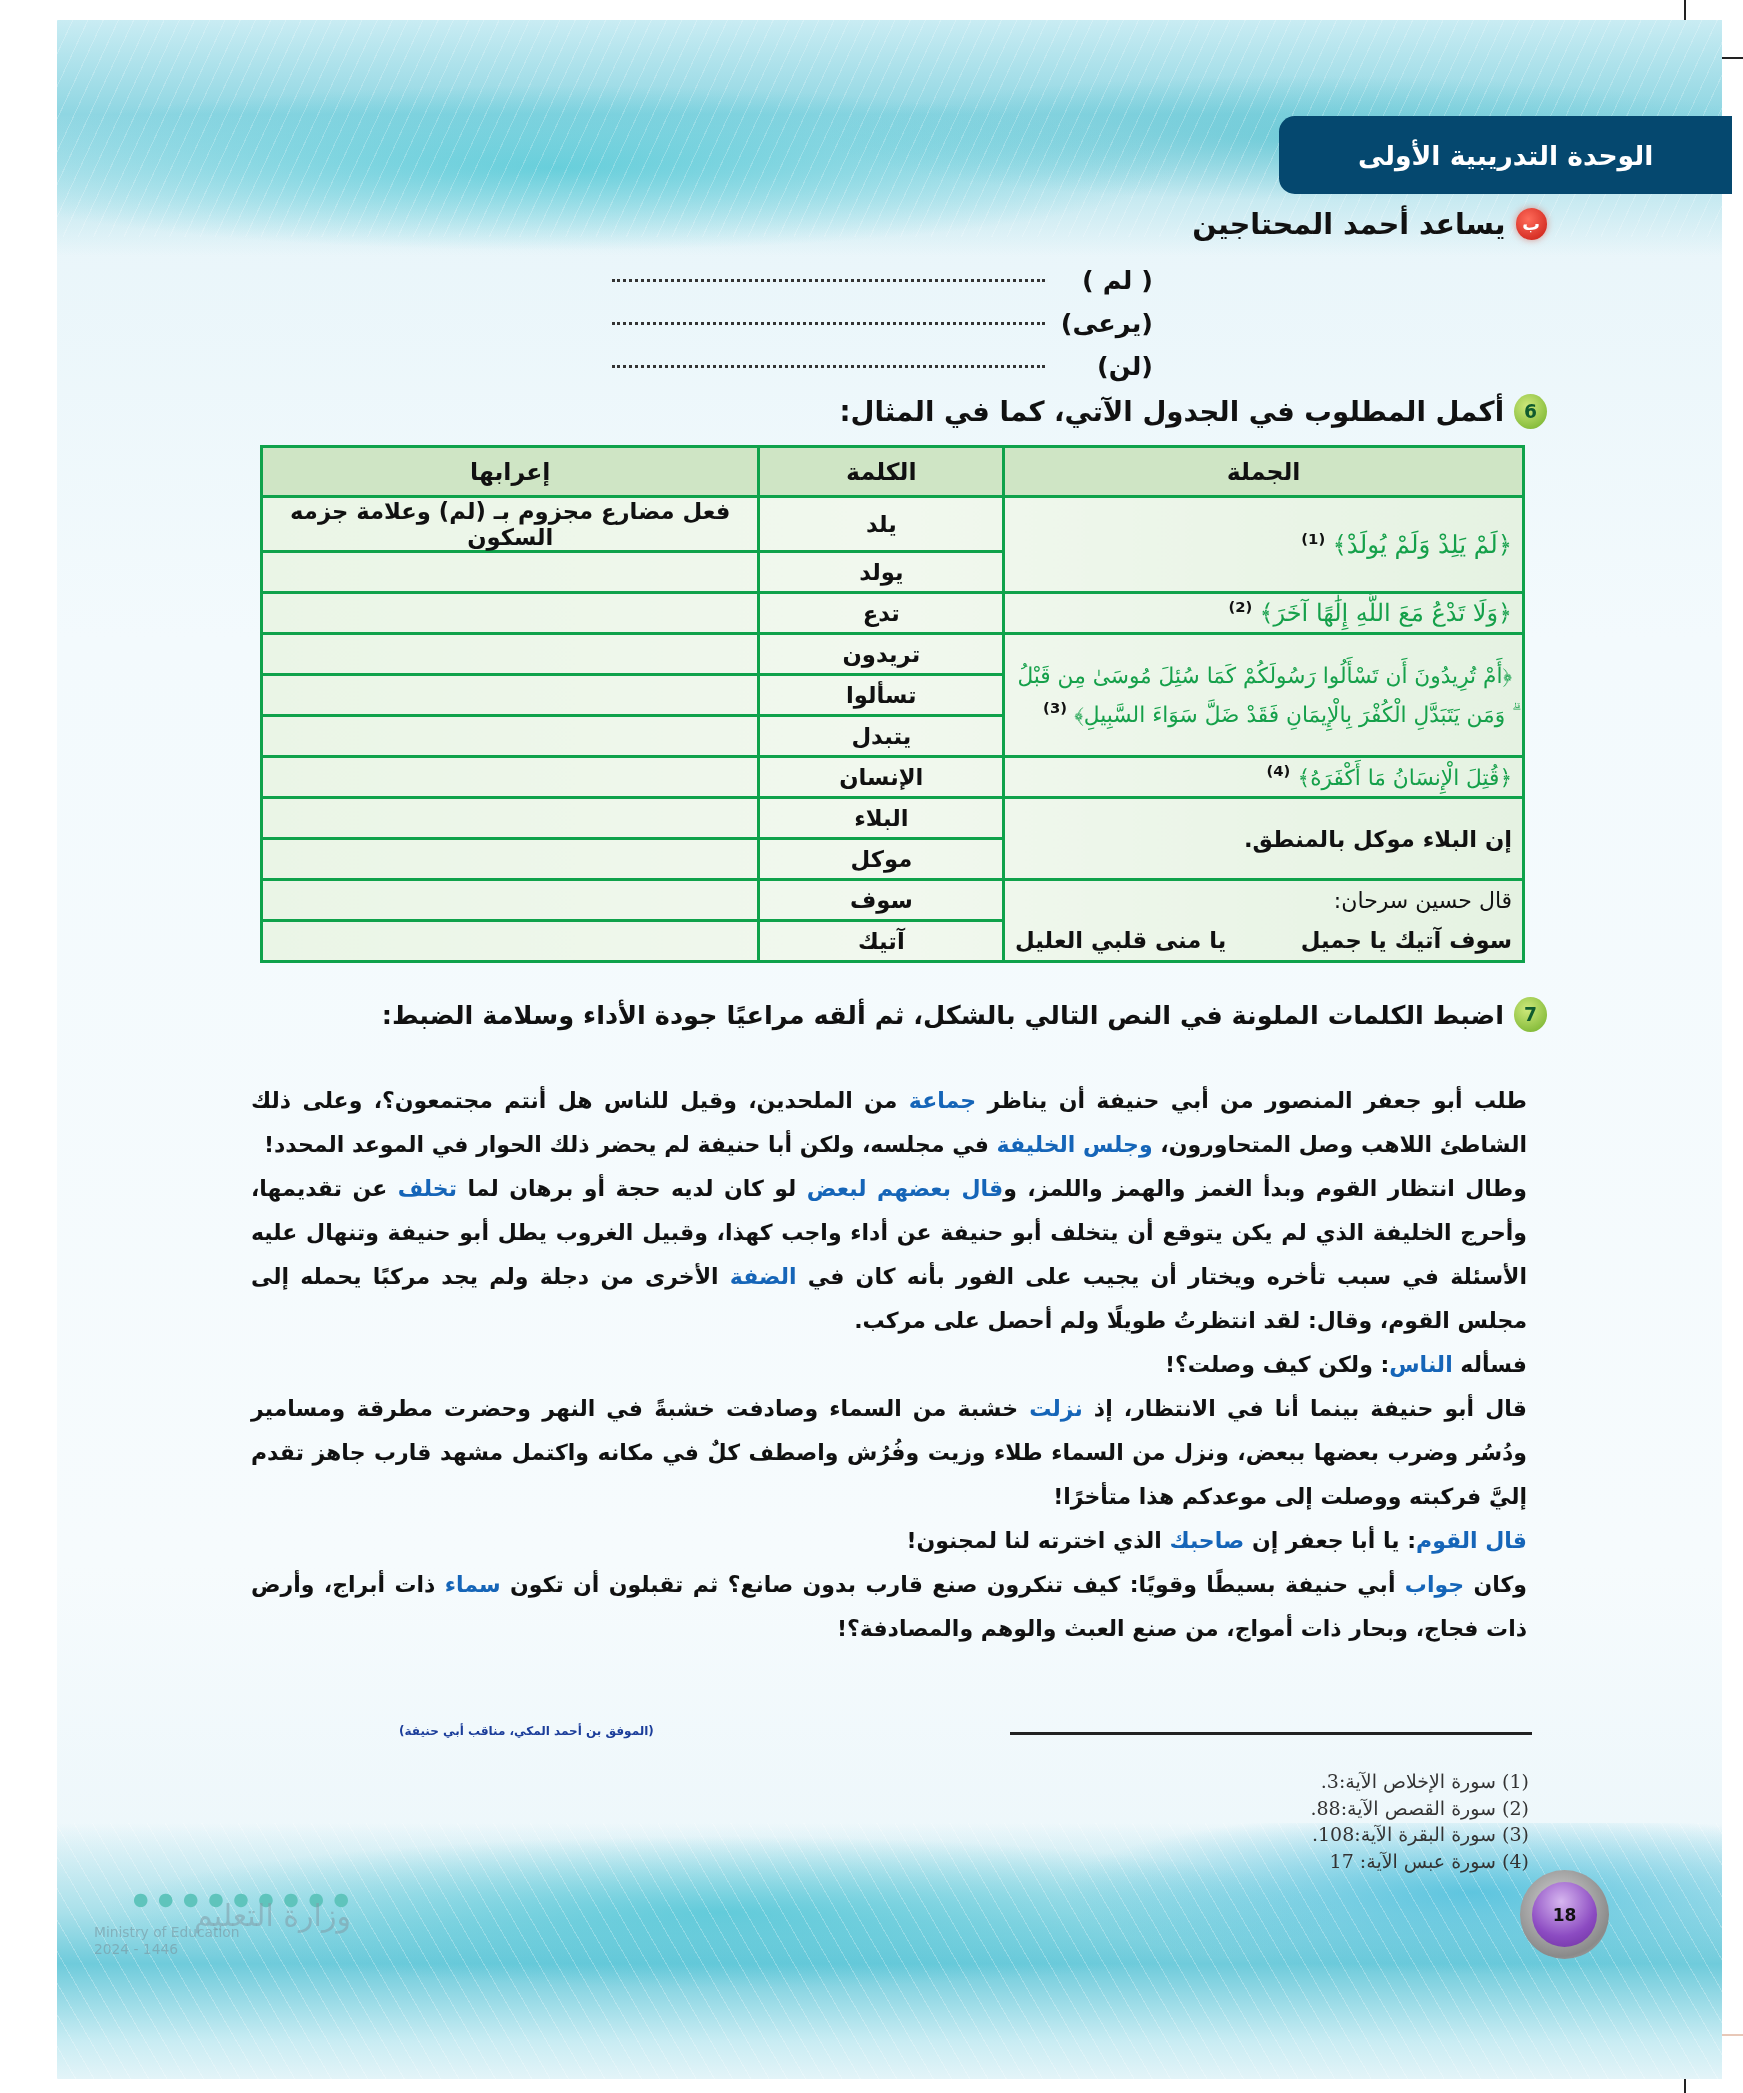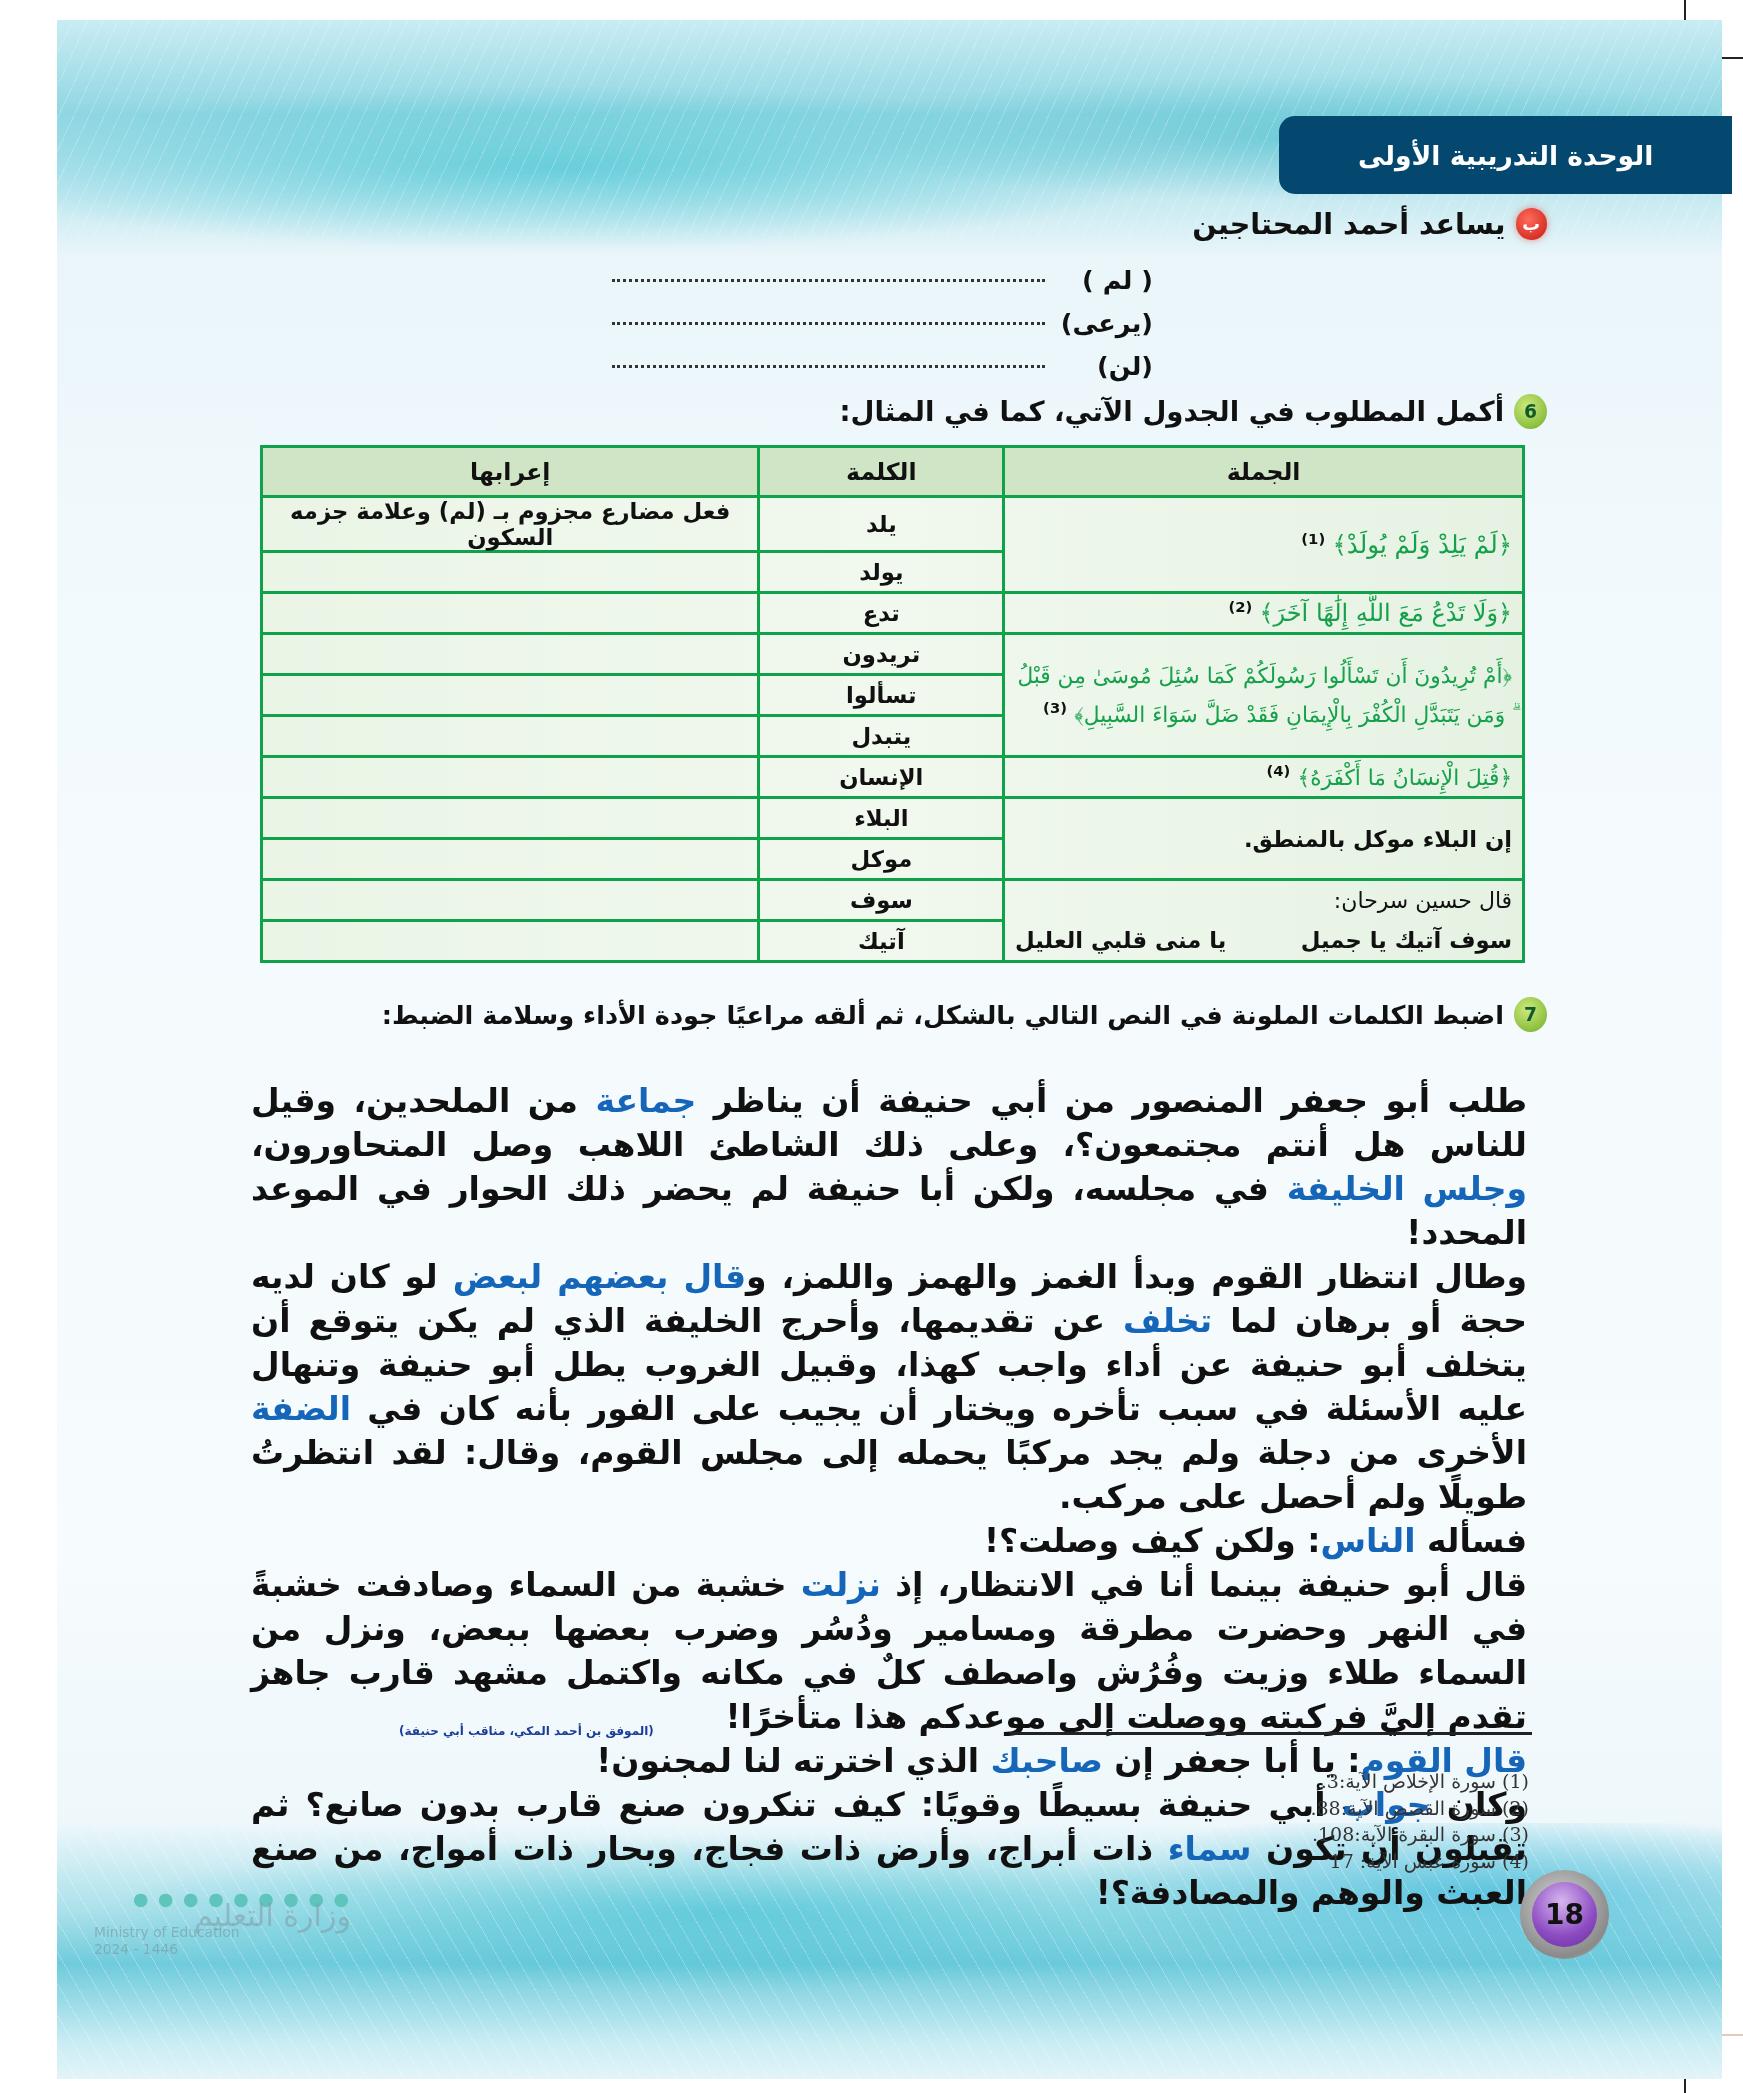--- a/index.html
+++ b/index.html
@@ -93,21 +93,21 @@
   }
   table.grammar td.word { text-align: center; font-weight: bold; height: 38px; width: 222px; }
   table.grammar td.parse { text-align: center; font-weight: bold; }
   table.grammar td.sentence { text-align: right; vertical-align: middle; }
   .quran { color: #15a04a; font-family: "DejaVu Serif", serif; font-size: 24.6px; line-height: 45px; }
   .fn-ref { color: #111; font-size: 14.8px; vertical-align: super; font-weight: bold; }
   .verse-line { display: flex; justify-content: space-between; font-weight: bold; }
 
   .passage {
     position: absolute; left: 251px; top: 1079px; width: 1276px;
-    direction: rtl; text-align: justify; font-size: 33px; font-weight: bold; line-height: 44px;
+    direction: rtl; text-align: justify; font-size: 22px; font-weight: bold; line-height: 44px;
   }
   .passage p { margin: 0; }
   .hl { color: #1565b8; }
 
   .source {
     position: absolute; left: 399px; top: 1724px; color: #1b3d9a; font-size: 12px; font-weight: bold; direction: rtl;
   }
   .fn-rule { position: absolute; left: 1010px; top: 1732px; width: 522px; height: 3px; background: #222; }
   .footnotes {
     position: absolute; right: 215px; top: 1768px; direction: rtl; font-family: "DejaVu Serif", serif;
@@ -115,21 +115,21 @@
   }
   .page-num {
     position: absolute; left: 1520px; top: 1870px; width: 89px; height: 89px; border-radius: 50%;
     background: radial-gradient(circle at 45% 40%, #d9d9d9, #8a8a8a 70%, #bdbdbd);
     display: flex; align-items: center; justify-content: center;
   }
   .page-num span {
     width: 65px; height: 65px; border-radius: 50%;
     background: radial-gradient(circle at 45% 30%, #d6b6ef, #8c4bc2 60%, #6a2d9c);
     display: flex; align-items: center; justify-content: center;
-    font-size: 28px; font-weight: bold; color: #111; text-align: center;
+    font-size: 17px; font-weight: bold; color: #111; text-align: center;
   }
   .ministry {
     position: absolute; left: 94px; top: 1891px; color: rgba(120,150,160,0.6); font-size: 13.8px; line-height: 16.7px;
   }
   .ministry .dots { color: #5fc4bc; font-size: 17.7px; letter-spacing: 2px; margin-left: 39px; }
   .ministry .ar { font-size: 30px; color: rgba(130,155,165,0.55); direction: rtl; }
 </style>
 </head>
 <body>
 

